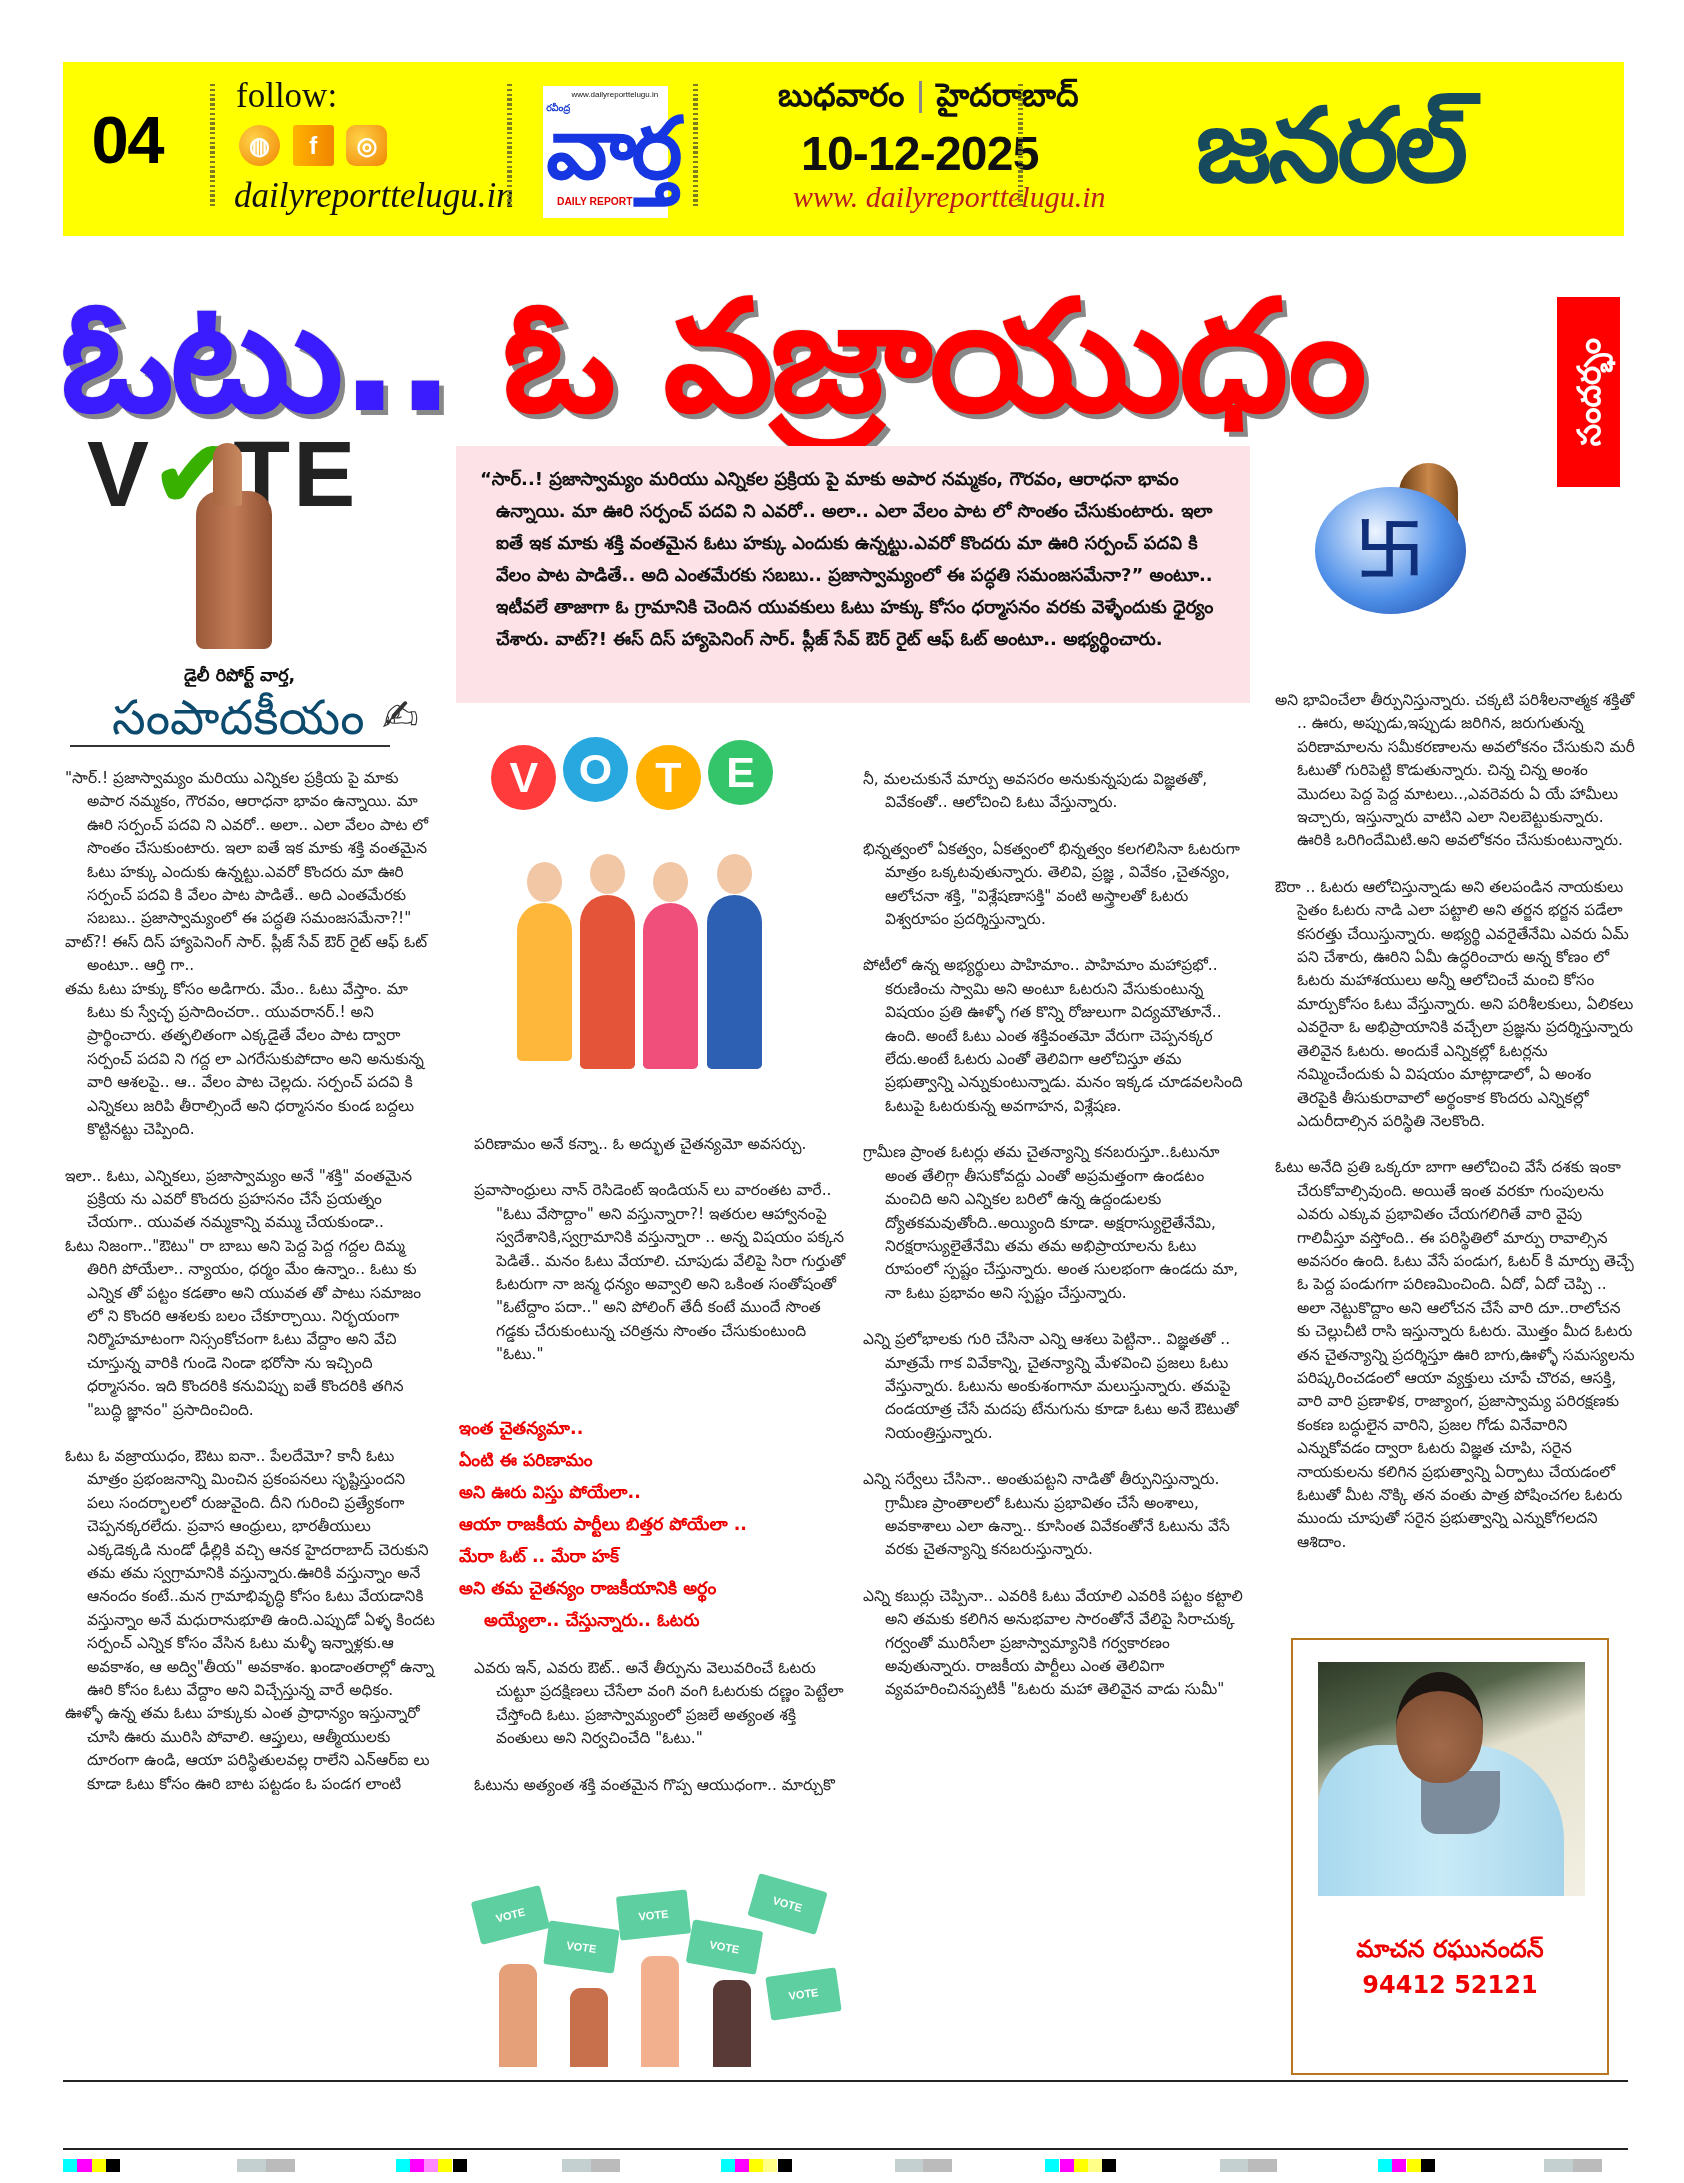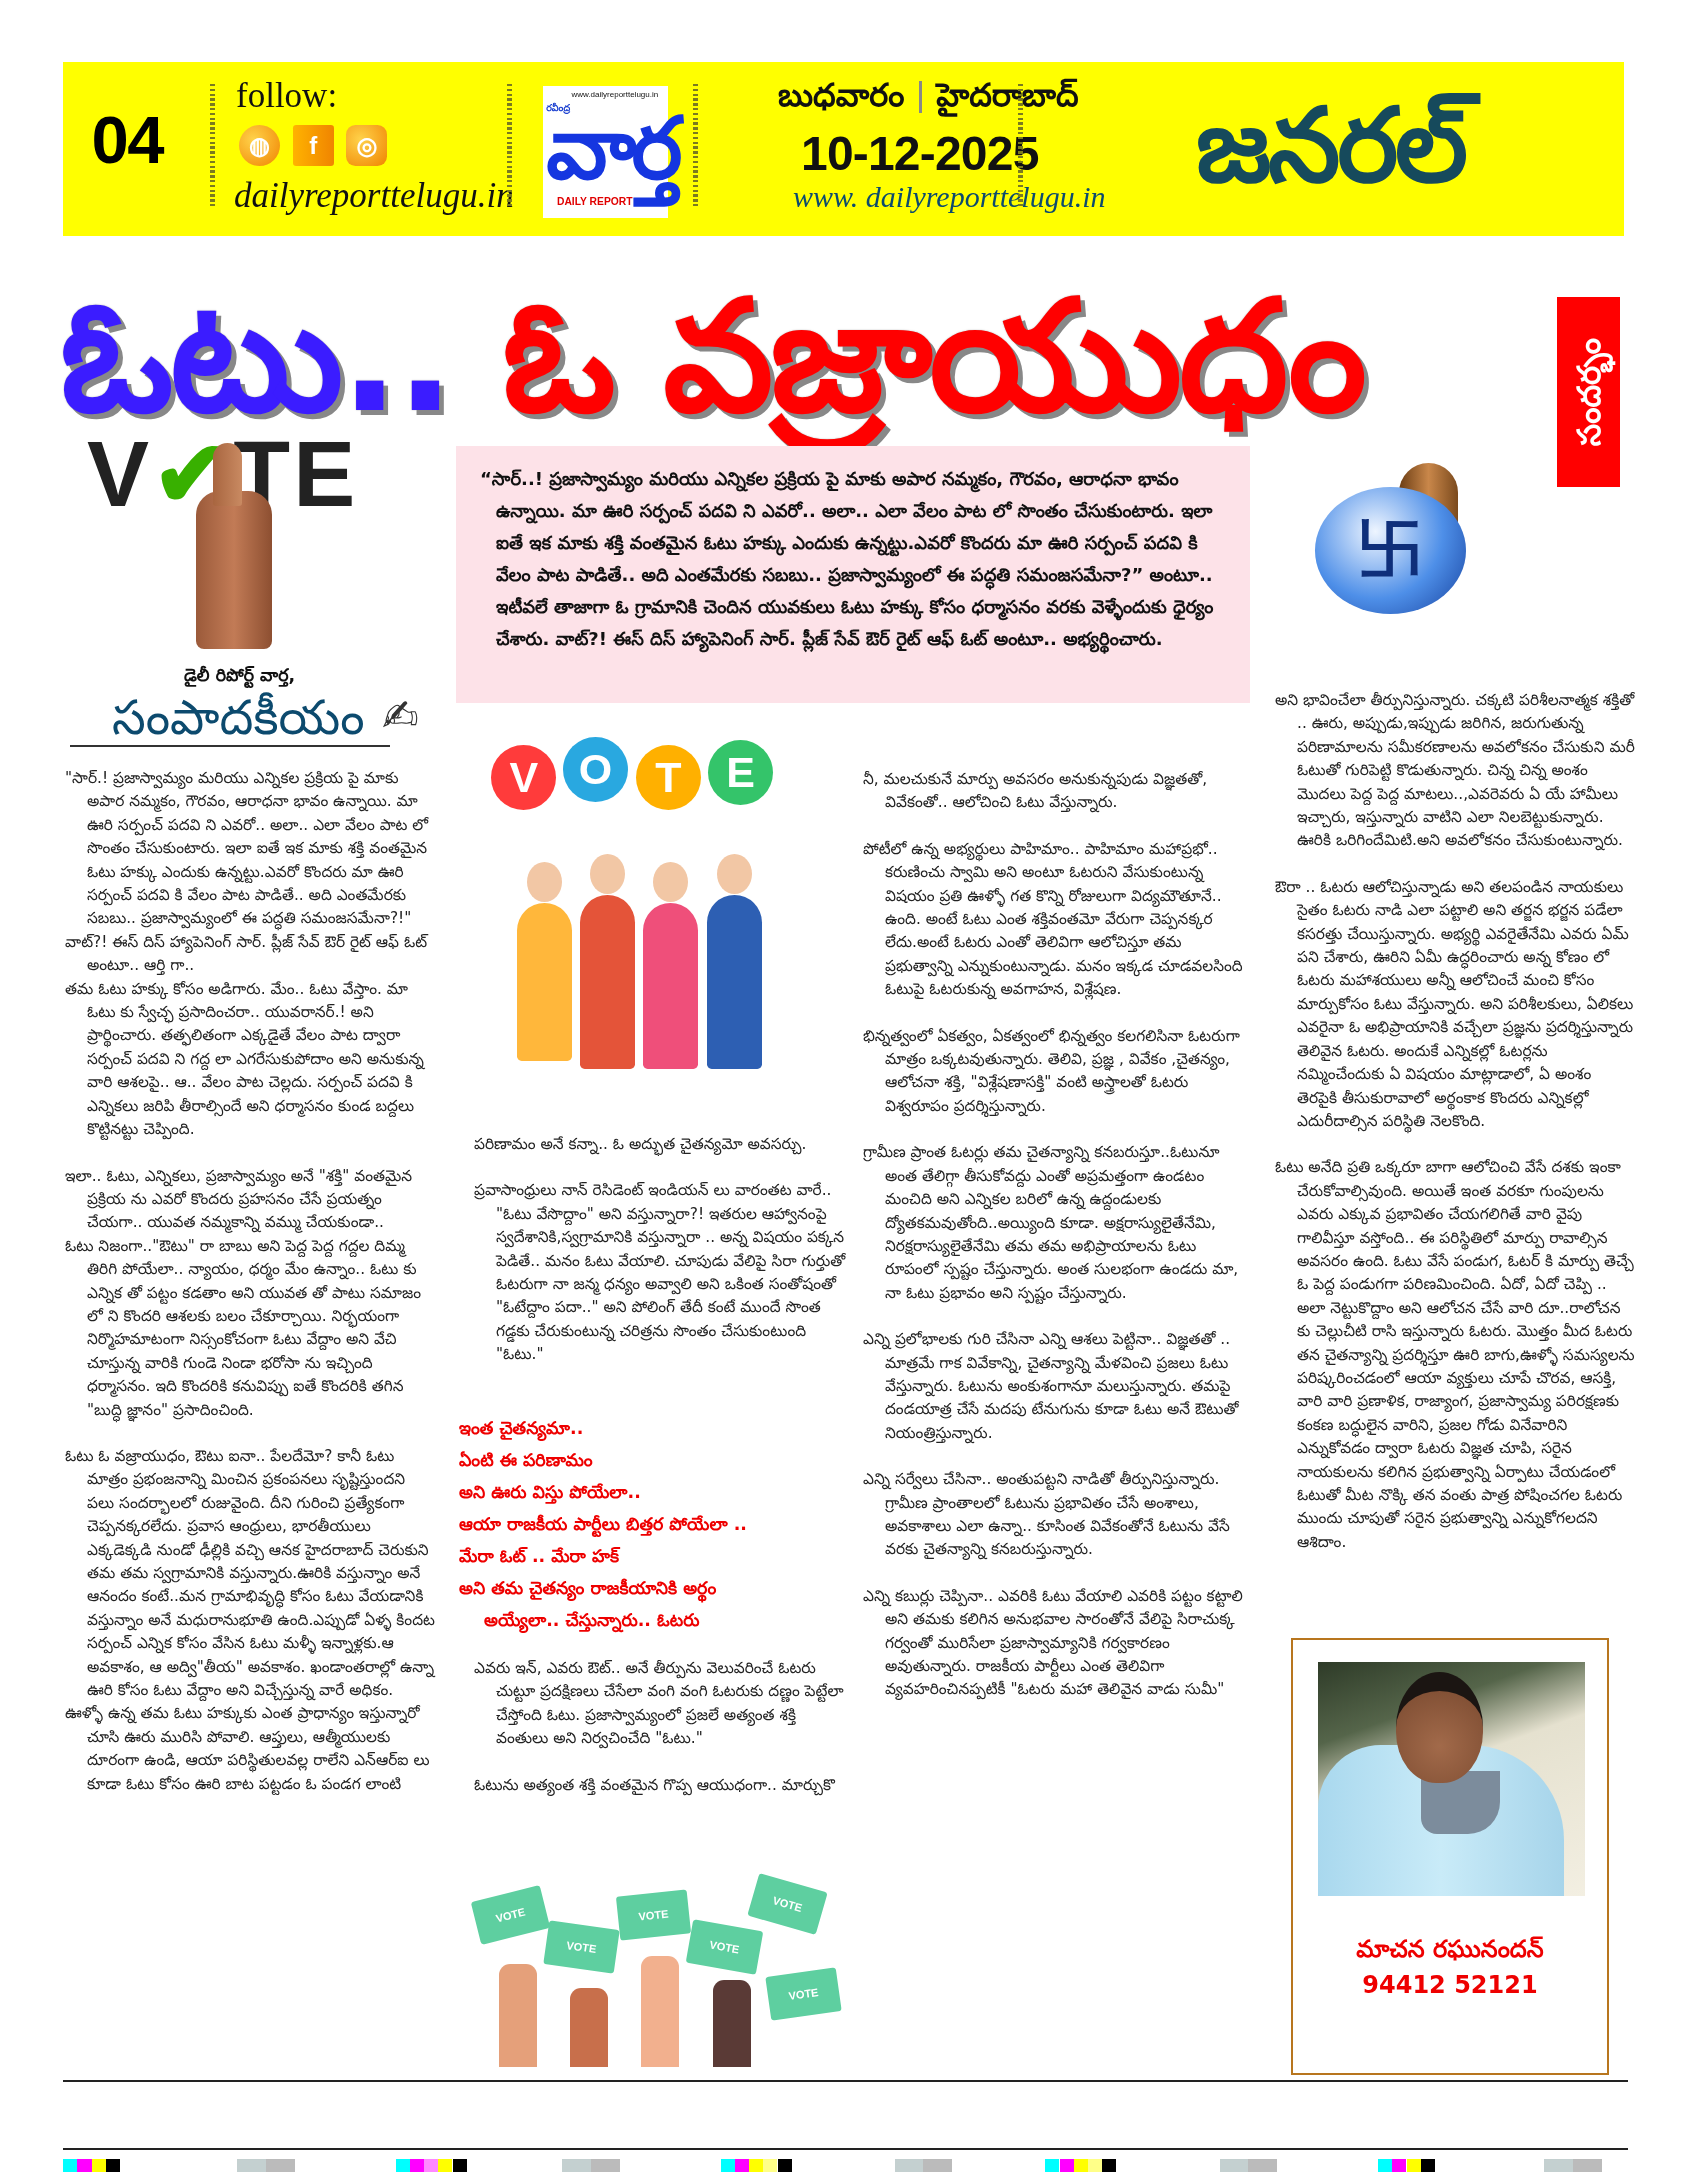--- a/index.html
+++ b/index.html
@@ -17,21 +17,21 @@
   .social span.ig{border-radius:9.5px}
   .site1{position:absolute;left:171px;top:116px;font:italic 35px/1 "Liberation Serif",serif;color:#111}
   .logo{position:absolute;left:480px;top:24px;width:125px;height:132px;background:#fff}
   .logo .url{position:absolute;left:28.5px;top:4.8px;font:8px/1 "Liberation Sans",sans-serif;color:#111}
   .logo .small{position:absolute;left:3.2px;top:17.4px;font:bold 9.5px/1 "DejaVu Sans",sans-serif;color:#1a3fd0}
   .logo .big{position:absolute;left:3.2px;top:19px;font:bold 86px/1 "DejaVu Sans",sans-serif;color:#1536e0;letter-spacing:-4.8px}
   .logo .dr{position:absolute;left:14px;top:111px;font:bold 10.3px/1 "Liberation Sans",sans-serif;color:#e00000}
   .day{position:absolute;left:715px;top:17.4px;font:bold 32px/1 "DejaVu Sans",sans-serif;color:#111}
   .day .bar{display:inline-block;width:3.2px;height:32px;background:#888;margin:0 14.3px;vertical-align:middle}
   .date{position:absolute;left:738px;top:68px;font:bold 48px/1 "Liberation Sans",sans-serif;color:#111;letter-spacing:-0.8px}
-  .site2{position:absolute;left:730px;top:120px;font:italic 30px/1 "Liberation Serif",serif;color:#0c4a6e}
+  .site2{position:absolute;left:730px;top:120px;font:italic 30px/1 "Liberation Serif",serif;color:#b91c1c}
   .section{position:absolute;left:1133px;top:32px;font:bold 103px/1 "DejaVu Sans",sans-serif;color:#164a5c;letter-spacing:-3.2px}
 
   
   .headline{position:absolute;left:60px;top:279px;font:bold 155px/1 "DejaVu Sans",sans-serif;letter-spacing:-3.2px;
     -webkit-text-stroke:3.2px #fff;paint-order:stroke fill;text-shadow:4.8px 4.8px 0 #888,0 0 1.6px #aaa}
   .headline .blue{color:#3b1cff}
   .headline .red{color:#ff0000}
   .tag{position:absolute;left:1557px;top:297px;width:63px;height:190px;background:#ff0000;display:flex;align-items:center;justify-content:center}
   .tag span{writing-mode:vertical-rl;transform:rotate(180deg);font:bold 32px/1 "DejaVu Sans",sans-serif;color:#fff}
 
@@ -190,22 +190,22 @@
   <div class="card" style="left:285px;top:4.8px;transform:rotate(16deg)">VOTE</div>
   <div class="card" style="left:301px;top:95px;transform:rotate(-8deg)">VOTE</div>
   <div class="arm" style="left:32px;height:103px;background:#e5a07a"></div>
   <div class="arm" style="left:103px;height:79px;background:#c86f4b"></div>
   <div class="arm" style="left:174px;height:111px;background:#f2b08e"></div>
   <div class="arm" style="left:246px;height:87px;background:#5a3a36"></div>
 </div>
 
 <div class="col c3">
   <p>నీ, మలచుకునే మార్పు అవసరం అనుకున్నపుడు విజ్ఞతతో, వివేకంతో.. ఆలోచించి ఓటు వేస్తున్నారు.</p>
+  <p>భిన్నత్వంలో ఏకత్వం, ఏకత్వంలో భిన్నత్వం కలగలిసినా ఓటరుగా మాత్రం ఒక్కటవుతున్నారు. తెలివి, ప్రజ్ఞ , వివేకం ,చైతన్యం, ఆలోచనా శక్తి, "విశ్లేషణాసక్తి" వంటి అస్త్రాలతో ఓటరు విశ్వరూపం ప్రదర్శిస్తున్నారు.</p>
   <p>పోటీలో ఉన్న అభ్యర్థులు పాహిమాం.. పాహిమాం మహాప్రభో.. కరుణించు స్వామి అని అంటూ ఓటరుని వేసుకుంటున్న విషయం ప్రతి ఊళ్ళో గత కొన్ని రోజులుగా విద్యమౌతూనే.. ఉంది. అంటే ఓటు ఎంత శక్తివంతమో వేరుగా చెప్పనక్కర లేదు.అంటే ఓటరు ఎంతో తెలివిగా ఆలోచిస్తూ తమ ప్రభుత్వాన్ని ఎన్నుకుంటున్నాడు. మనం ఇక్కడ చూడవలసింది ఓటుపై ఓటరుకున్న అవగాహన, విశ్లేషణ.</p>
-  <p>భిన్నత్వంలో ఏకత్వం, ఏకత్వంలో భిన్నత్వం కలగలిసినా ఓటరుగా మాత్రం ఒక్కటవుతున్నారు. తెలివి, ప్రజ్ఞ , వివేకం ,చైతన్యం, ఆలోచనా శక్తి, "విశ్లేషణాసక్తి" వంటి అస్త్రాలతో ఓటరు విశ్వరూపం ప్రదర్శిస్తున్నారు.</p>
   <p>గ్రామీణ ప్రాంత ఓటర్లు తమ చైతన్యాన్ని కనబరుస్తూ..ఓటునూ అంత తేలిగ్గా తీసుకోవద్దు ఎంతో అప్రమత్తంగా ఉండటం మంచిది అని ఎన్నికల బరిలో ఉన్న ఉద్దండులకు ద్యోతకమవుతోంది..అయ్యింది కూడా. అక్షరాస్యులైతేనేమి, నిరక్షరాస్యులైతేనేమి తమ తమ అభిప్రాయాలను ఓటు రూపంలో స్పష్టం చేస్తున్నారు. అంత సులభంగా ఉండదు మా, నా ఓటు ప్రభావం అని స్పష్టం చేస్తున్నారు.</p>
   <p>ఎన్ని ప్రలోభాలకు గురి చేసినా ఎన్ని ఆశలు పెట్టినా.. విజ్ఞతతో .. మాత్రమే గాక వివేకాన్ని, చైతన్యాన్ని మేళవించి ప్రజలు ఓటు వేస్తున్నారు. ఓటును అంకుశంగానూ మలుస్తున్నారు. తమపై దండయాత్ర చేసే మదపు టేనుగును కూడా ఓటు అనే ఔటుతో నియంత్రిస్తున్నారు.</p>
   <p>ఎన్ని సర్వేలు చేసినా.. అంతుపట్టని నాడితో తీర్పునిస్తున్నారు. గ్రామీణ ప్రాంతాలలో ఓటును ప్రభావితం చేసే అంశాలు, అవకాశాలు ఎలా ఉన్నా.. కూసింత వివేకంతోనే ఓటును వేసే వరకు చైతన్యాన్ని కనబరుస్తున్నారు.</p>
   <p>ఎన్ని కబుర్లు చెప్పినా.. ఎవరికి ఓటు వేయాలి ఎవరికి పట్టం కట్టాలి అని తమకు కలిగిన అనుభవాల సారంతోనే వేలిపై సిరాచుక్క గర్వంతో మురిసేలా ప్రజాస్వామ్యానికి గర్వకారణం అవుతున్నారు. రాజకీయ పార్టీలు ఎంత తెలివిగా వ్యవహరించినప్పటికీ "ఓటరు మహా తెలివైన వాడు సుమీ"</p>
 </div>
 
 <div class="col c4">
   <p>అని భావించేలా తీర్పునిస్తున్నారు. చక్కటి పరిశీలనాత్మక శక్తితో .. ఊరు, అప్పుడు,ఇప్పుడు జరిగిన, జరుగుతున్న పరిణామాలను సమీకరణాలను అవలోకనం చేసుకుని మరీ ఓటుతో గురిపెట్టి కొడుతున్నారు. చిన్న చిన్న అంశం మొదలు పెద్ద పెద్ద మాటలు..,ఎవరెవరు ఏ యే హామీలు ఇచ్చారు, ఇస్తున్నారు వాటిని ఎలా నిలబెట్టుకున్నారు. ఊరికి ఒరిగిందేమిటి.అని అవలోకనం చేసుకుంటున్నారు.</p>
   <p>ఔరా .. ఓటరు ఆలోచిస్తున్నాడు అని తలపండిన నాయకులు సైతం ఓటరు నాడి ఎలా పట్టాలి అని తర్జన భర్జన పడేలా కసరత్తు చేయిస్తున్నారు. అభ్యర్థి ఎవరైతేనేమి ఎవరు ఏమ్ పని చేశారు, ఊరిని ఏమీ ఉద్ధరించారు అన్న కోణం లో ఓటరు మహాశయులు అన్నీ ఆలోచించే మంచి కోసం మార్పుకోసం ఓటు వేస్తున్నారు. అని పరిశీలకులు, ఏలికలు ఎవరైనా ఓ అభిప్రాయానికి వచ్చేలా ప్రజ్ఞను ప్రదర్శిస్తున్నారు తెలివైన ఓటరు. అందుకే ఎన్నికల్లో ఓటర్లను నమ్మించేందుకు ఏ విషయం మాట్లాడాలో, ఏ అంశం తెరపైకి తీసుకురావాలో అర్థంకాక కొందరు ఎన్నికల్లో ఎదురీదాల్సిన పరిస్థితి నెలకొంది.</p>
   <p>ఓటు అనేది ప్రతి ఒక్కరూ బాగా ఆలోచించి వేసే దశకు ఇంకా చేరుకోవాల్సివుంది. అయితే ఇంత వరకూ గుంపులను ఎవరు ఎక్కువ ప్రభావితం చేయగలిగితే వారి వైపు గాలివీస్తూ వస్తోంది.. ఈ పరిస్థితిలో మార్పు రావాల్సిన అవసరం ఉంది. ఓటు వేసే పండుగ, ఓటర్ కి మార్పు తెచ్చే ఓ పెద్ద పండుగగా పరిణమించింది. ఏదో, ఏదో చెప్పి .. అలా నెట్టుకొద్దాం అని ఆలోచన చేసే వారి దూ..రాలోచన కు చెల్లుచీటి రాసి ఇస్తున్నారు ఓటరు. మొత్తం మీద ఓటరు తన చైతన్యాన్ని ప్రదర్శిస్తూ ఊరి బాగు,ఊళ్ళో సమస్యలను పరిష్కరించడంలో ఆయా వ్యక్తులు చూపే చొరవ, ఆసక్తి, వారి వారి ప్రణాళిక, రాజ్యాంగ, ప్రజాస్వామ్య పరిరక్షణకు కంకణ బద్ధులైన వారిని, ప్రజల గోడు వినేవారిని ఎన్నుకోవడం ద్వారా ఓటరు విజ్ఞత చూపి, సరైన నాయకులను కలిగిన ప్రభుత్వాన్ని ఏర్పాటు చేయడంలో ఓటుతో మీట నొక్కి తన వంతు పాత్ర పోషించగల ఓటరు ముందు చూపుతో సరైన ప్రభుత్వాన్ని ఎన్నుకోగలదని ఆశిదాం.</p>

